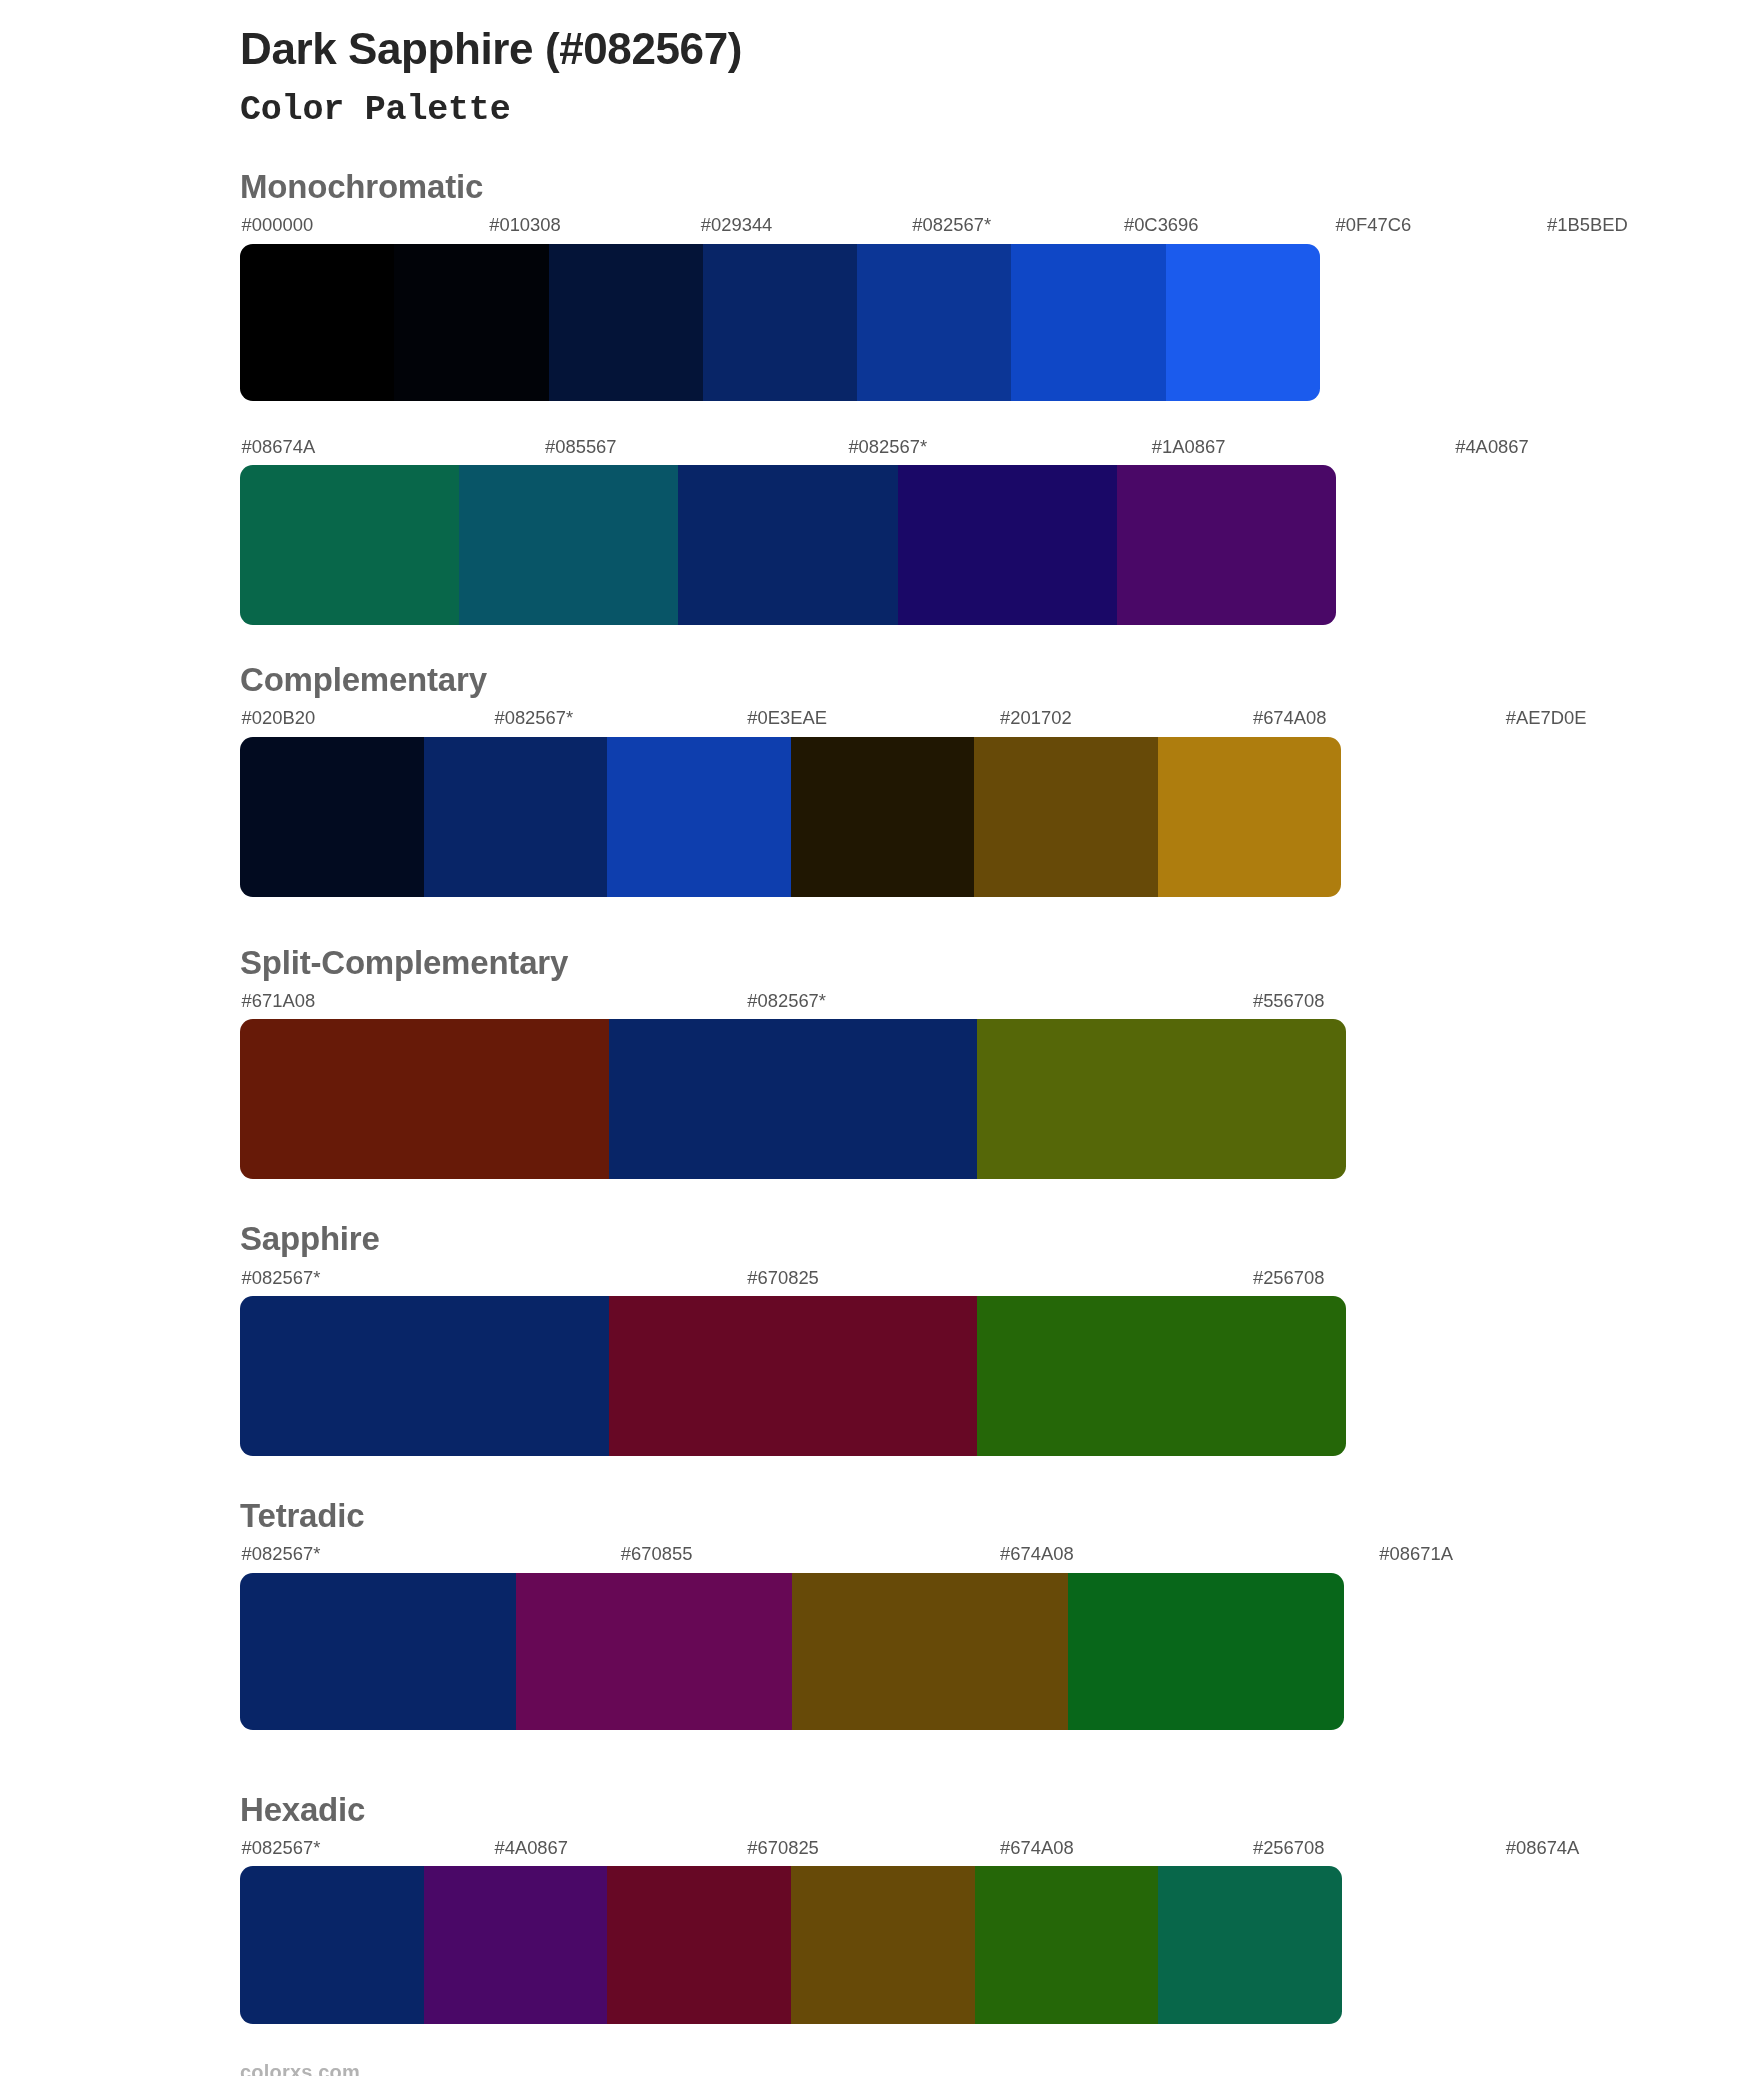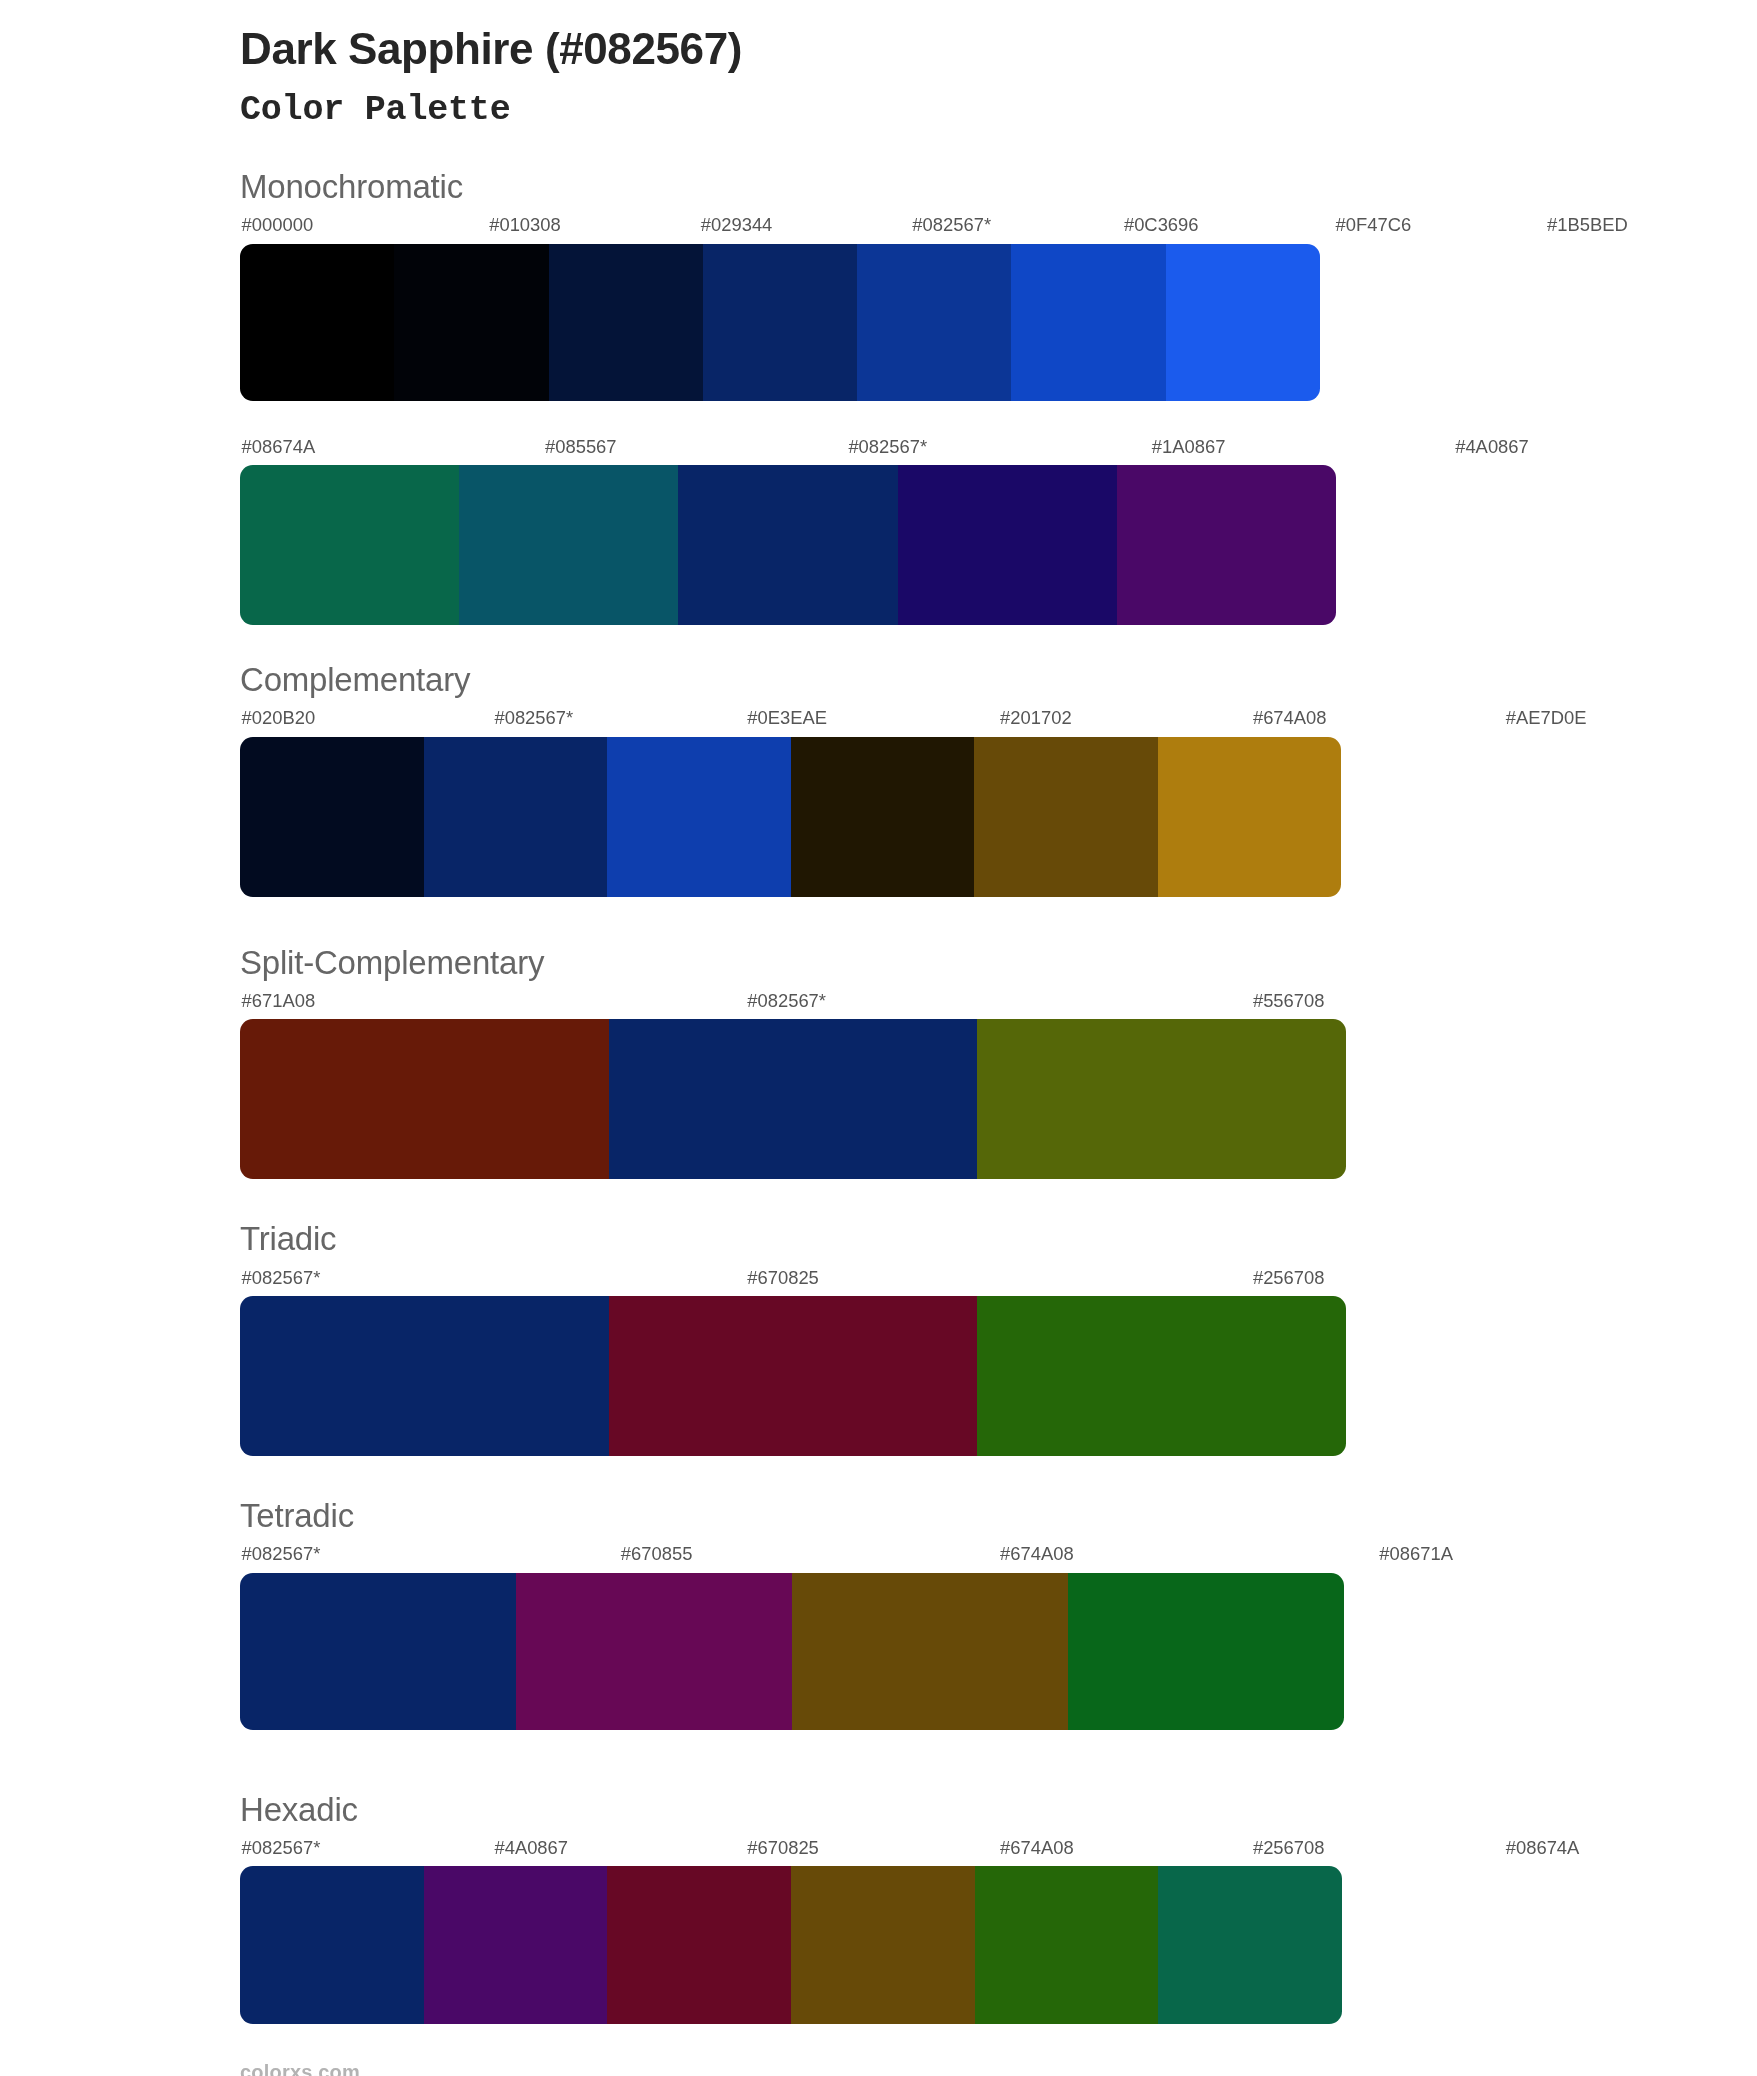--- a/index.html
+++ b/index.html
@@ -46,21 +46,21 @@
   }
   .sections {
     margin-top: 38px;
   }
   .section {
     padding-left: 240px;
     box-sizing: border-box;
   }
   .section-title {
     font-size: 33px;
-    font-weight: normal;
+    font-weight: bold;
     color: #666666;
     letter-spacing: -0.2px;
     line-height: 1.1;
     margin: 0;
     padding: 0;
   }
   .labels-row {
     display: flex;
     margin-top: 11.2px;
     height: 24px;
@@ -190,21 +190,21 @@
           <div class="swatch-label" style="width: 33.3333%;">#556708</div>
         </div>
       <div class="swatch-row">
           <div class="swatch" title="#671A08" style="width: 33.3333%; background: rgb(103, 26, 8);"></div>
           <div class="swatch" title="#082567*" style="width: 33.3333%; background: rgb(8, 37, 103);"></div>
           <div class="swatch" title="#556708" style="width: 33.3333%; background: rgb(85, 103, 8);"></div>
         </div>
     </div>
 
     <div class="section sec-tri">
-      <div class="section-title">Triadic</div>
+      <div class="section-title">Sapphire</div>
       <div class="labels-row">
           <div class="swatch-label" style="width: 33.3333%;">#082567*</div>
           <div class="swatch-label" style="width: 33.3333%;">#670825</div>
           <div class="swatch-label" style="width: 33.3333%;">#256708</div>
         </div>
       <div class="swatch-row">
           <div class="swatch" title="#082567*" style="width: 33.3333%; background: rgb(8, 37, 103);"></div>
           <div class="swatch" title="#670825" style="width: 33.3333%; background: rgb(103, 8, 37);"></div>
           <div class="swatch" title="#256708" style="width: 33.3333%; background: rgb(37, 103, 8);"></div>
         </div>

